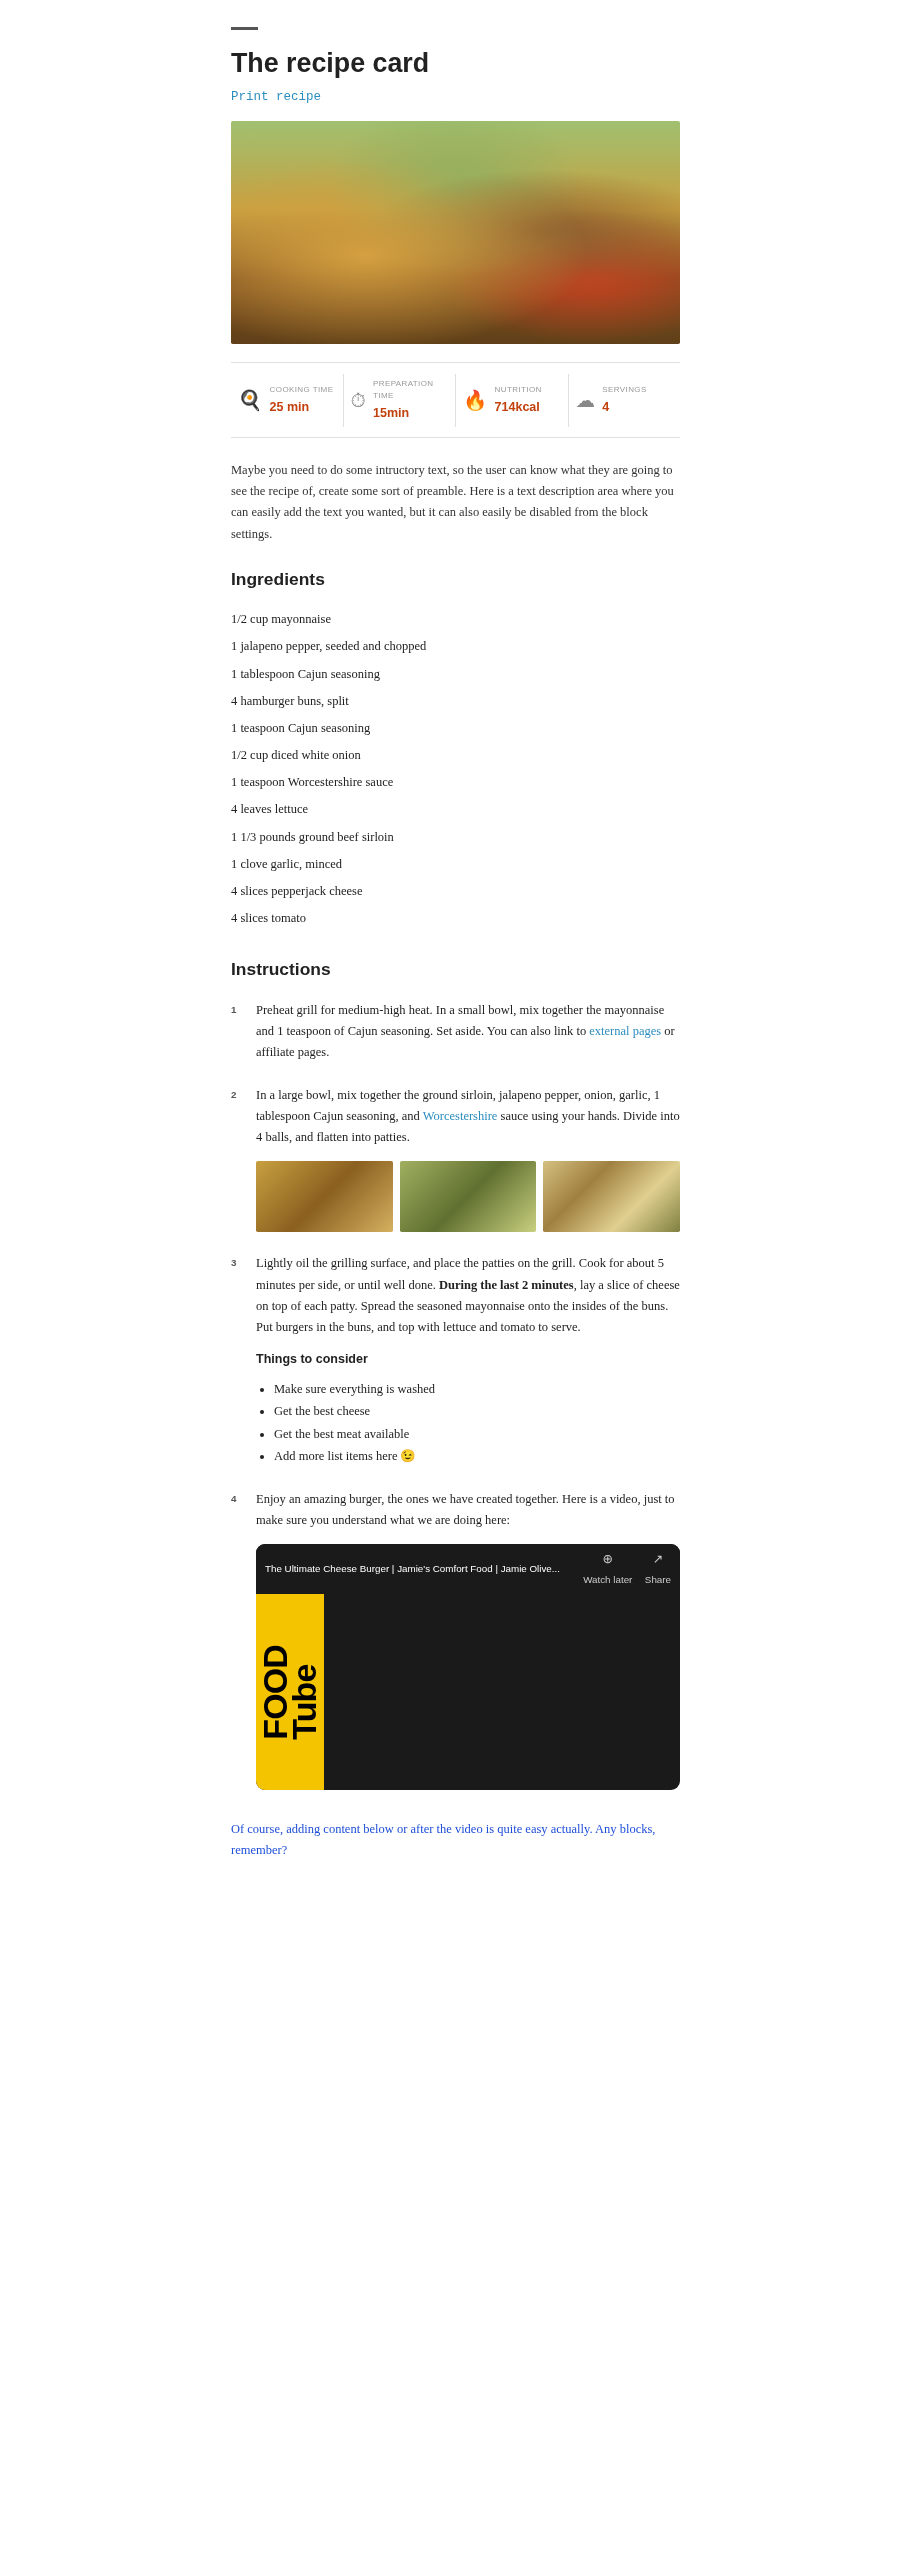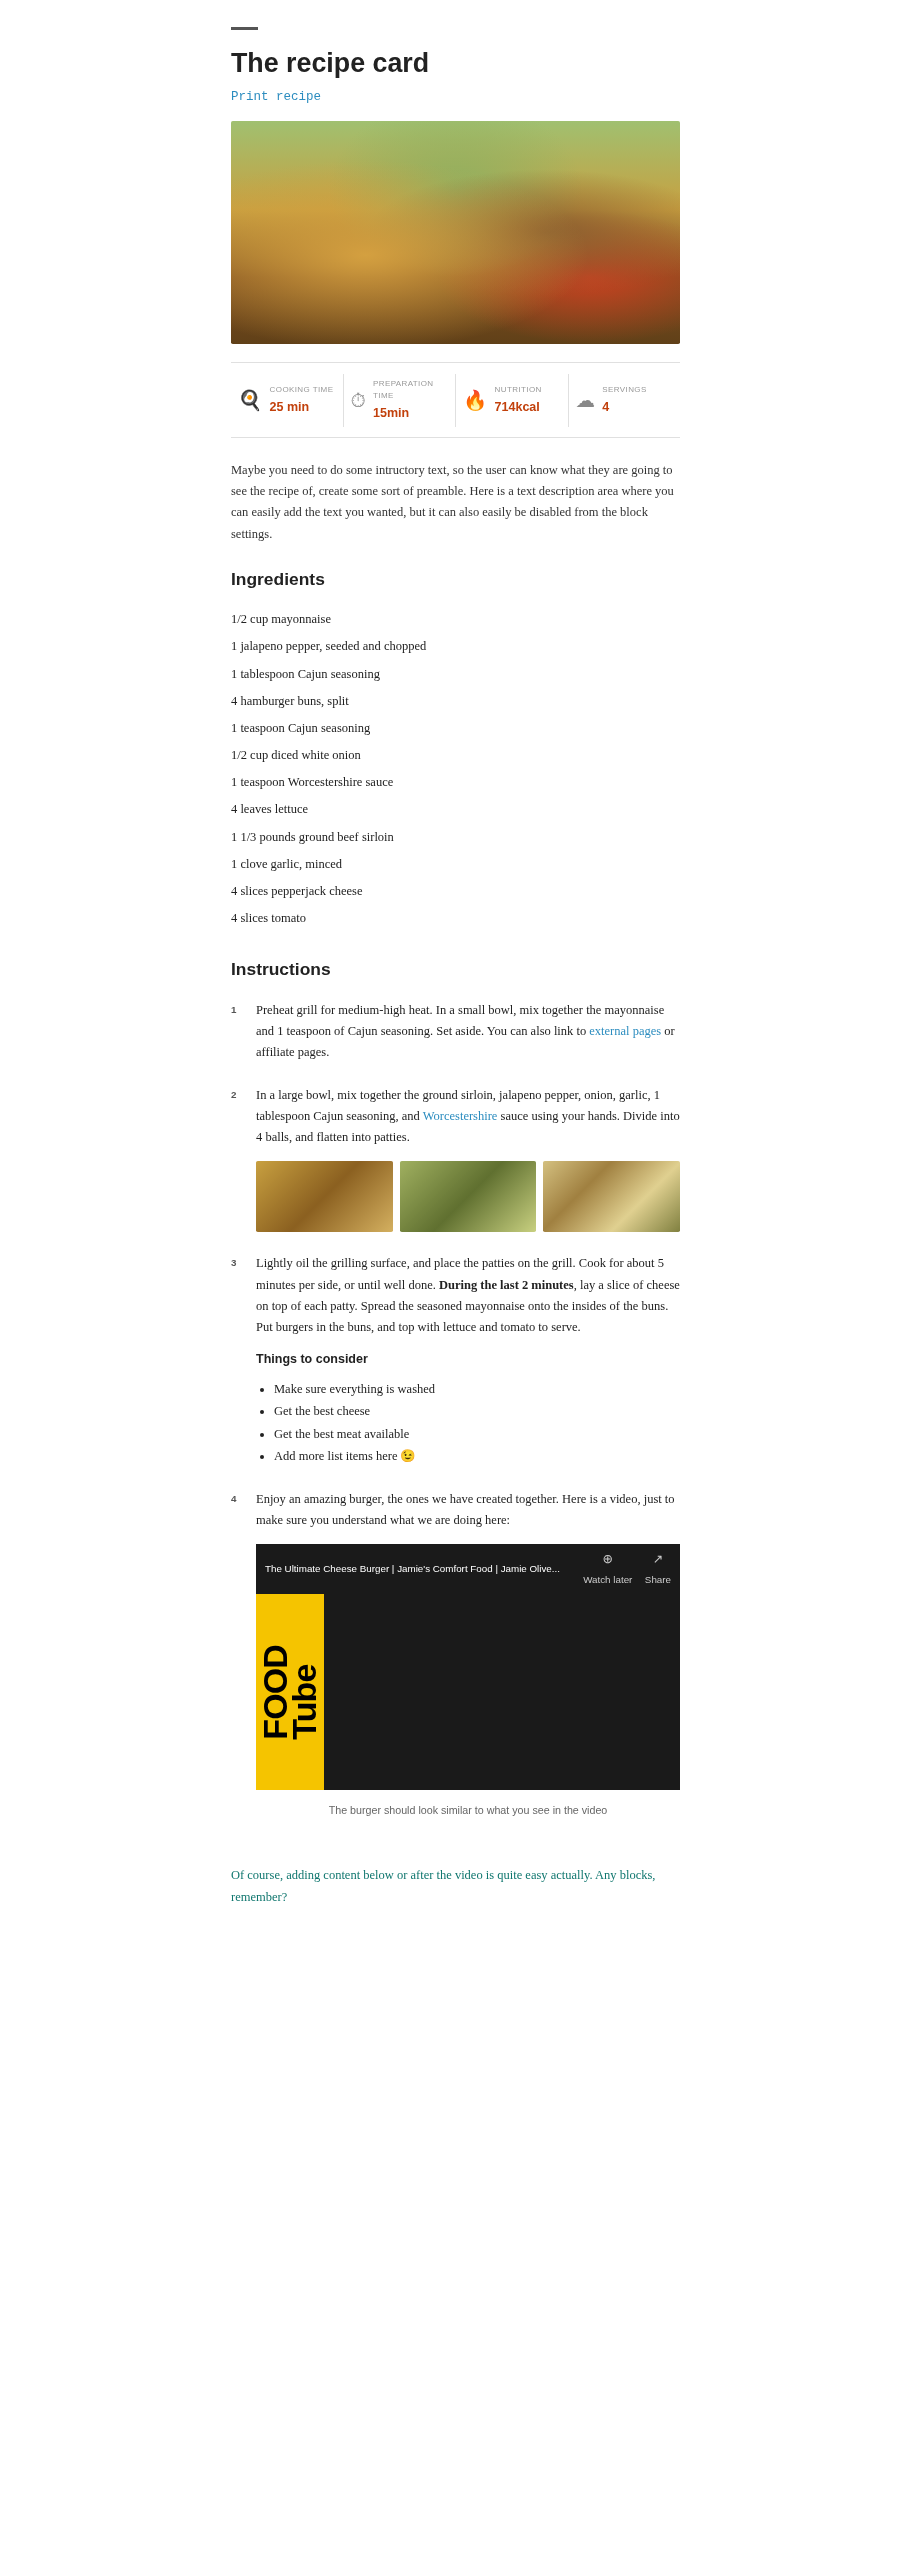--- a/index.html
+++ b/index.html
@@ -167,21 +167,21 @@
     .bullet-list {
       list-style: disc;
       padding-left: 18px;
       font-size: 12.5px;
       line-height: 1.8;
     }
     .video-container {
       width: 100%;
       margin-top: 12.5px;
       margin-bottom: 7.1px;
-      border-radius: 0;
+      border-radius: 9px;
       overflow: hidden;
       position: relative;
       background: #1a1a1a;
     }
     .video-header {
       background: #1a1a1a;
       display: flex;
       align-items: center;
       justify-content: space-between;
       padding: 5.3px 9px;
@@ -275,21 +275,21 @@
     .video-caption {
       text-align: center;
       font-size: 10.7px;
       color: #666;
       font-family: Arial, sans-serif;
       margin-bottom: 16px;
       padding: 3.6px 0 9px;
     }
     .footer-text {
       font-size: 12.5px;
-      color: #0f766e;
+      color: #1d4ed8;
       line-height: 1.7;
     }
   </style>
 </head>
 <body>
 
 
 
 <div class="top-line"></div>
 <h1>The recipe card</h1>
@@ -402,21 +402,20 @@
             <span>Share</span>
           </div>
         </div>
       </div>
       <div class="video-combined">
         <div class="video-side-logo">
           <span class="video-side-logo-text">FOOD<br>Tube</span>
         </div>
       </div>
     </div>
-    <div class="video-caption">The burger should look similar to what you see in the video</div>
   </div>
 </div>
 
 <p class="footer-text">Of course, adding content below or after the video is quite easy actually. Any blocks, remember?</p>
 
 
 
 
 
 </body></html>

